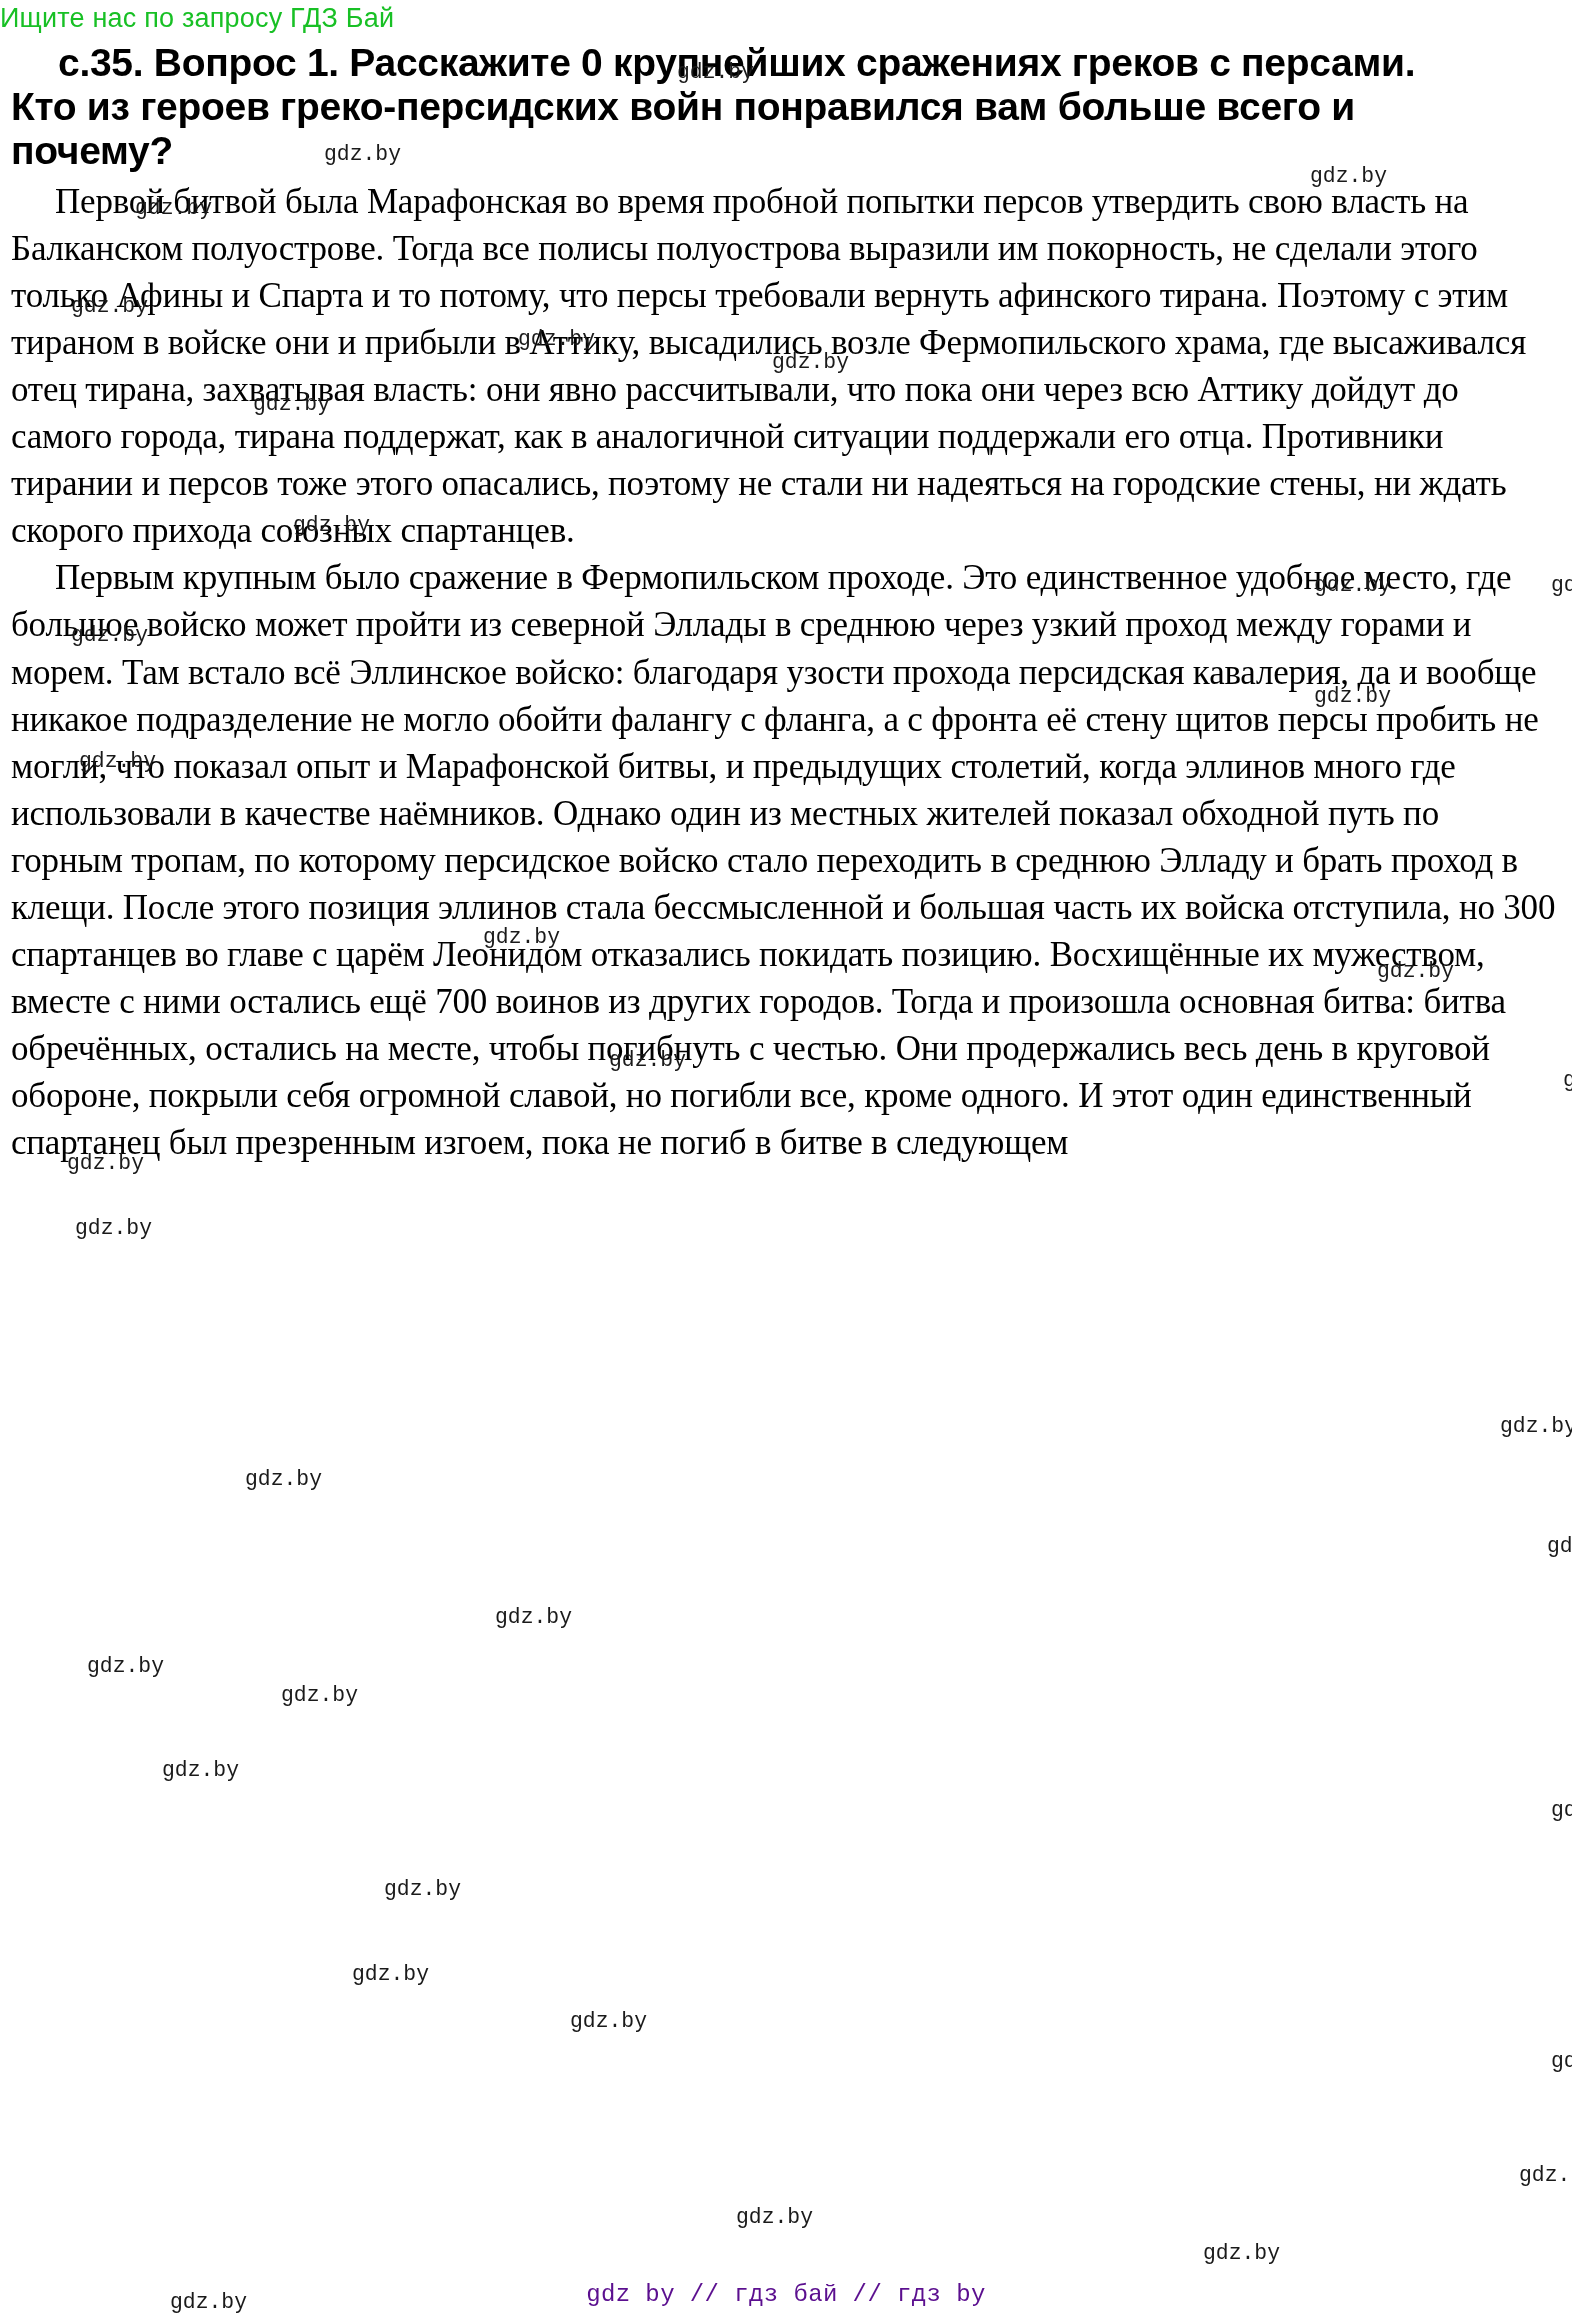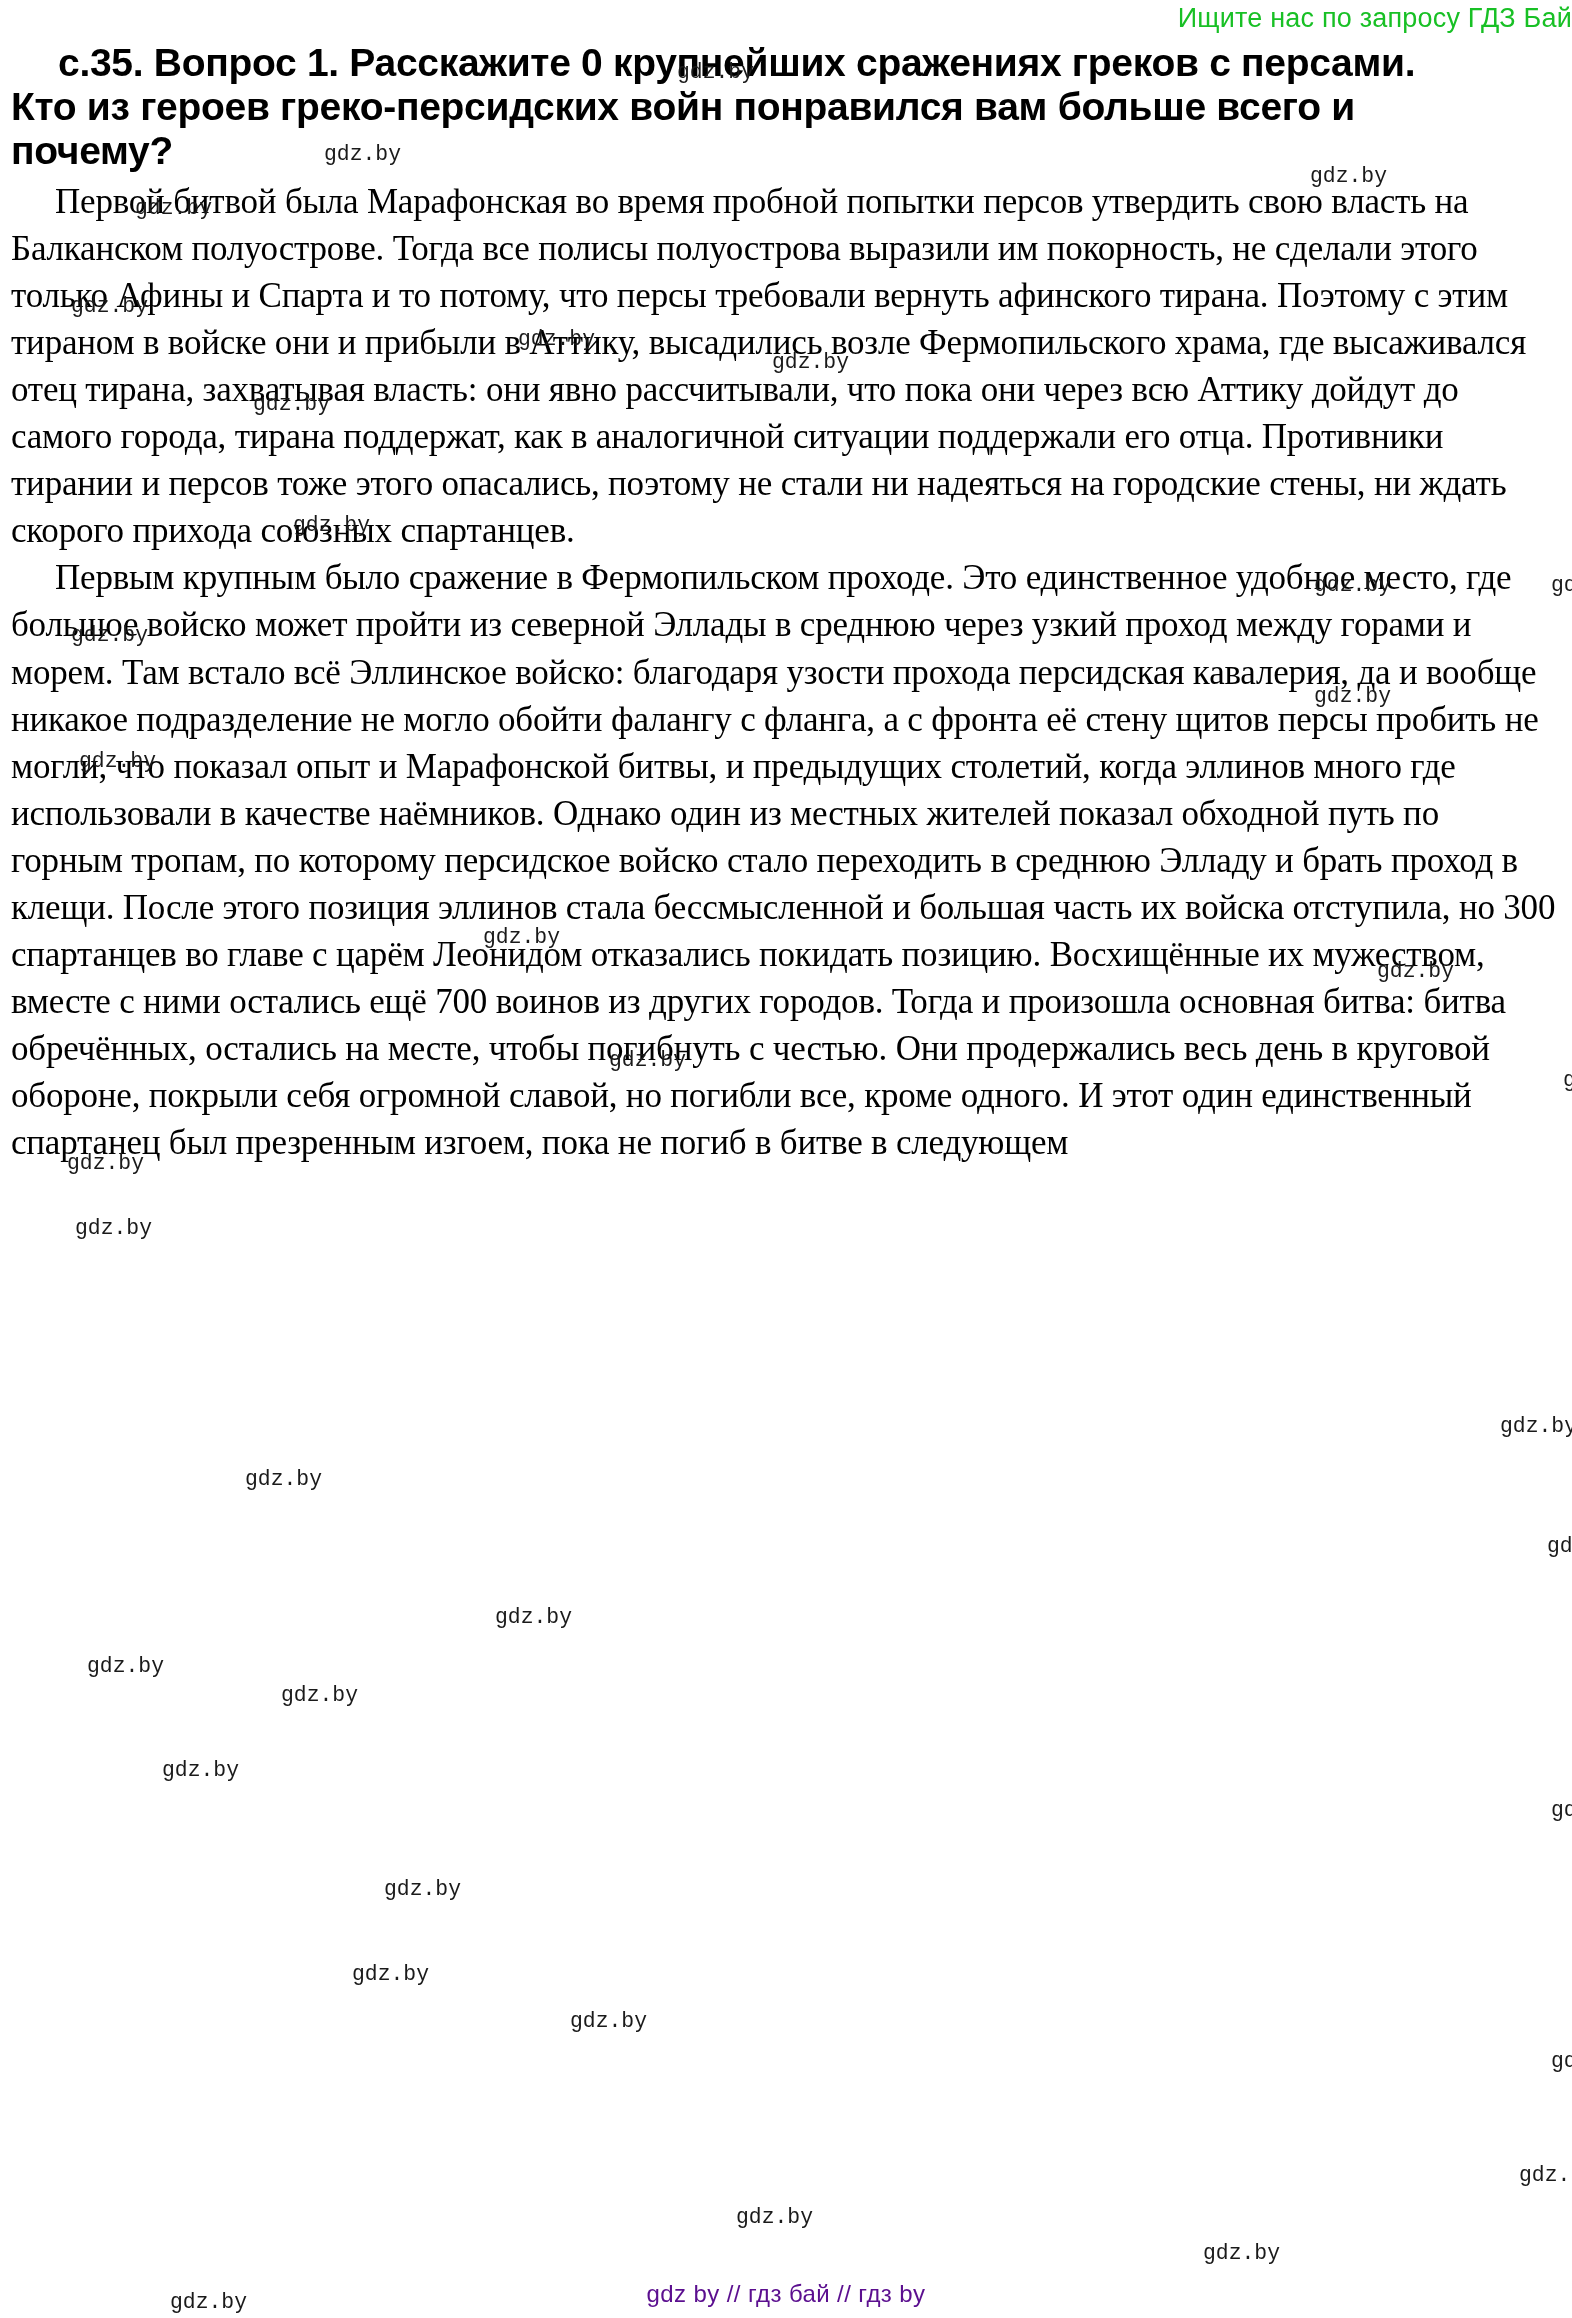--- a/index.html
+++ b/index.html
@@ -15,21 +15,21 @@
     font-family: "Liberation Serif", "DejaVu Serif", serif;
     overflow: hidden;
   }
 
   
   #promo-banner {
     position: absolute;
     top: 0;
     left: 0;
     width: 100%;
-    text-align: right;
+    text-align: left;
     padding-top: 3.2px;
   }
   #promo-banner .promo-text {
     font-family: "Liberation Sans", "DejaVu Sans", sans-serif;
     font-size: 27px;
     color: #18c025;
     letter-spacing: 0.2px;
     white-space: nowrap;
   }
 
@@ -81,21 +81,21 @@
 
   
   #site-footer {
     position: absolute;
     bottom: 11px;
     left: 0;
     width: 100%;
     text-align: center;
   }
   #site-footer .footer-text {
-    font-family: Liberation Sans, sans-serif;
+    font-family: Liberation Mono, monospace;
     font-size: 24px;
     color: #5b0f8f;
     letter-spacing: 0.4px;
     white-space: nowrap;
   }
 </style>
 </head>
 <body>
 
 <div id="promo-banner">

